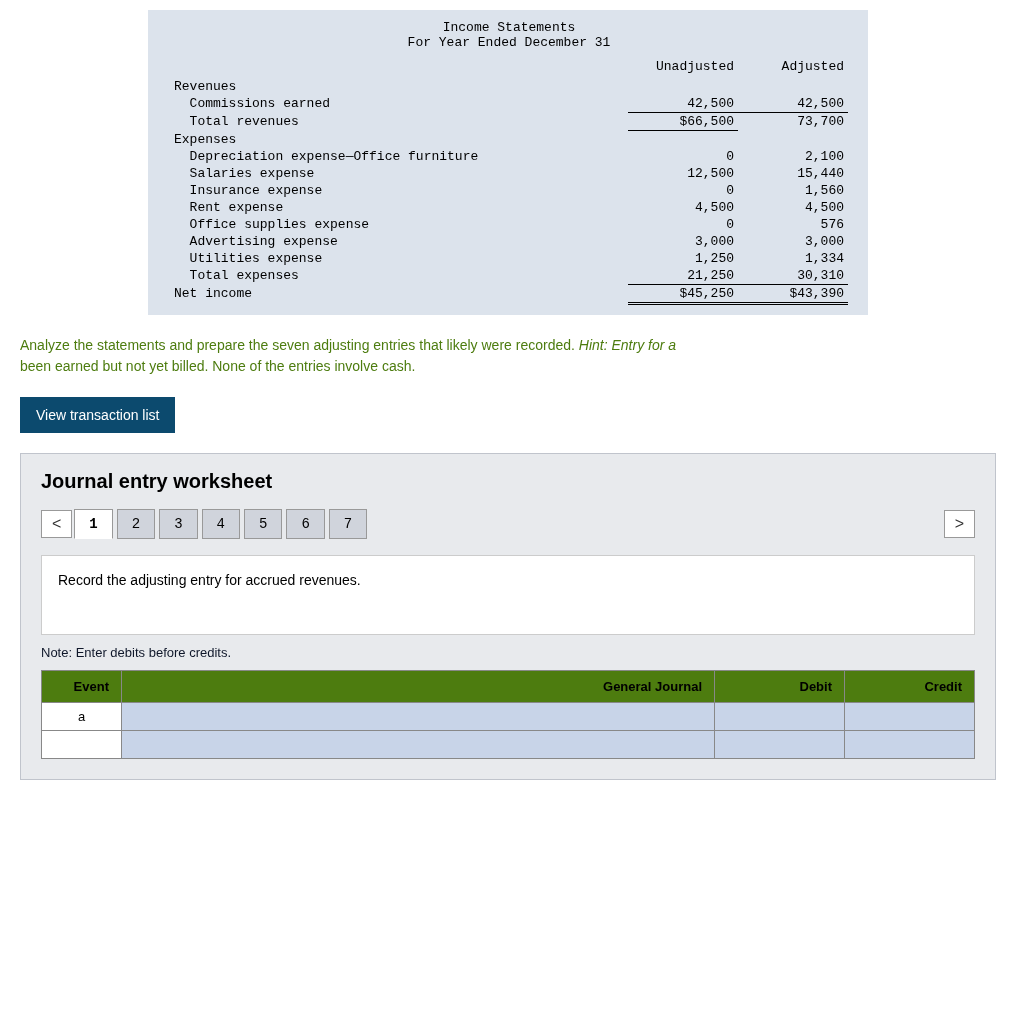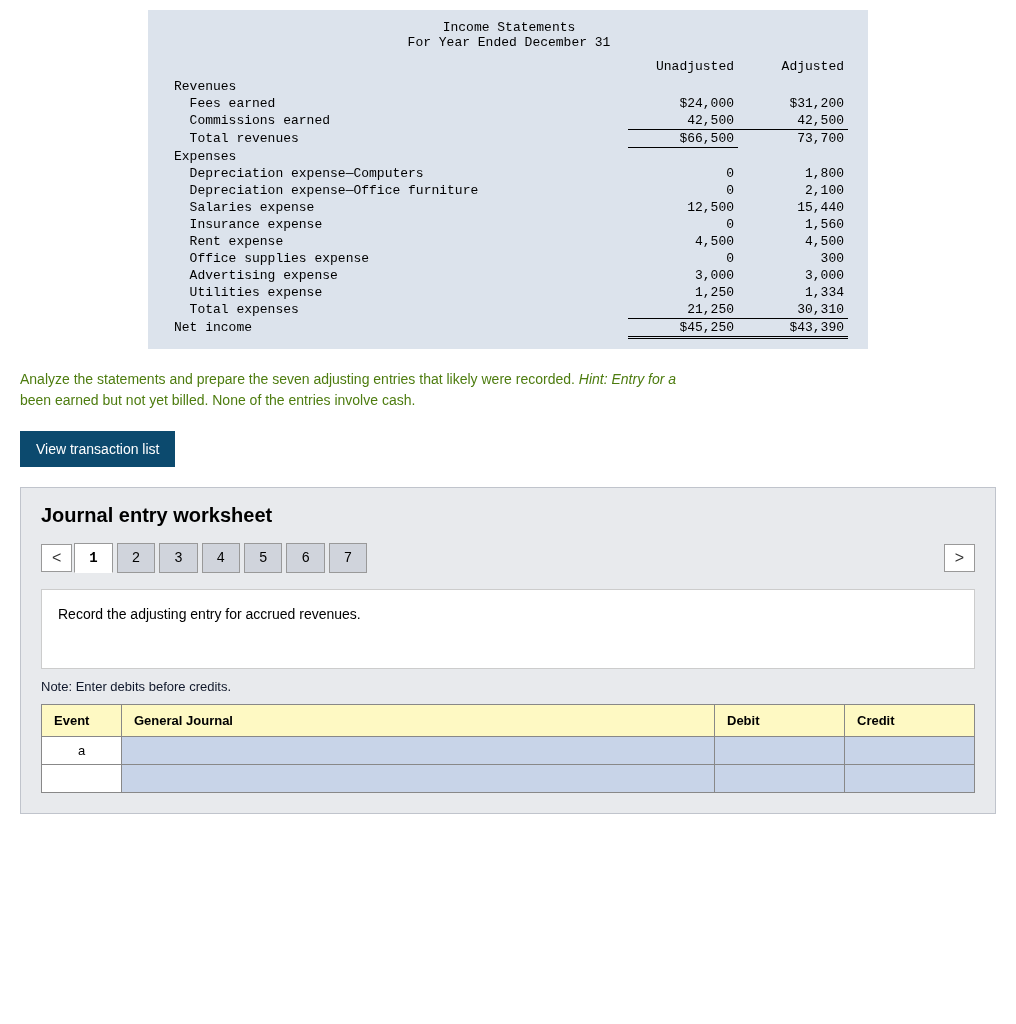--- a/index.html
+++ b/index.html
@@ -169,24 +169,24 @@
 
     
     .journal-table {
       width: 100%;
       border-collapse: collapse;
       font-family: Arial, sans-serif;
       font-size: 13px;
     }
 
     .journal-table th {
-      background: #fef9c3;
+      background: #4d7c0f;
       border: 1px solid #888;
       padding: 8px 12px;
-      text-align: left;
+      text-align: right;
       font-weight: bold;
     }
 
     .journal-table th.event-col {
       width: 80px;
     }
 
     .journal-table th.journal-col {
       width: auto;
     }
@@ -255,46 +255,36 @@
       </tr>
     </thead>
     <tbody>
 
       <tr>
         <td class="col-label">Revenues</td>
         <td class="col-unadj"></td>
         <td class="col-adj"></td>
       </tr>
       <tr>
-        <td class="col-label">  Fees earned</td>
-        <td class="col-unadj">$24,000</td>
-        <td class="col-adj">$31,200</td>
-      </tr>
-      <tr>
         <td class="col-label">  Commissions earned</td>
         <td class="col-unadj underline-single">42,500</td>
         <td class="col-adj underline-single">42,500</td>
       </tr>
       <tr>
         <td class="col-label">  Total revenues</td>
         <td class="col-unadj underline-single">$66,500</td>
         <td class="col-adj">73,700</td>
       </tr>
 
       <tr>
         <td class="col-label">Expenses</td>
         <td class="col-unadj"></td>
         <td class="col-adj"></td>
       </tr>
       <tr>
-        <td class="col-label">  Depreciation expense—Computers</td>
-        <td class="col-unadj">0</td>
-        <td class="col-adj">1,800</td>
-      </tr>
-      <tr>
         <td class="col-label">  Depreciation expense—Office furniture</td>
         <td class="col-unadj">0</td>
         <td class="col-adj">2,100</td>
       </tr>
       <tr>
         <td class="col-label">  Salaries expense</td>
         <td class="col-unadj">12,500</td>
         <td class="col-adj">15,440</td>
       </tr>
       <tr>
@@ -303,21 +293,21 @@
         <td class="col-adj">1,560</td>
       </tr>
       <tr>
         <td class="col-label">  Rent expense</td>
         <td class="col-unadj">4,500</td>
         <td class="col-adj">4,500</td>
       </tr>
       <tr>
         <td class="col-label">  Office supplies expense</td>
         <td class="col-unadj">0</td>
-        <td class="col-adj">300</td>
+        <td class="col-adj">576</td>
       </tr>
       <tr>
         <td class="col-label">  Advertising expense</td>
         <td class="col-unadj">3,000</td>
         <td class="col-adj">3,000</td>
       </tr>
       <tr>
         <td class="col-label">  Utilities expense</td>
         <td class="col-unadj">1,250</td>
         <td class="col-adj">1,334</td>

